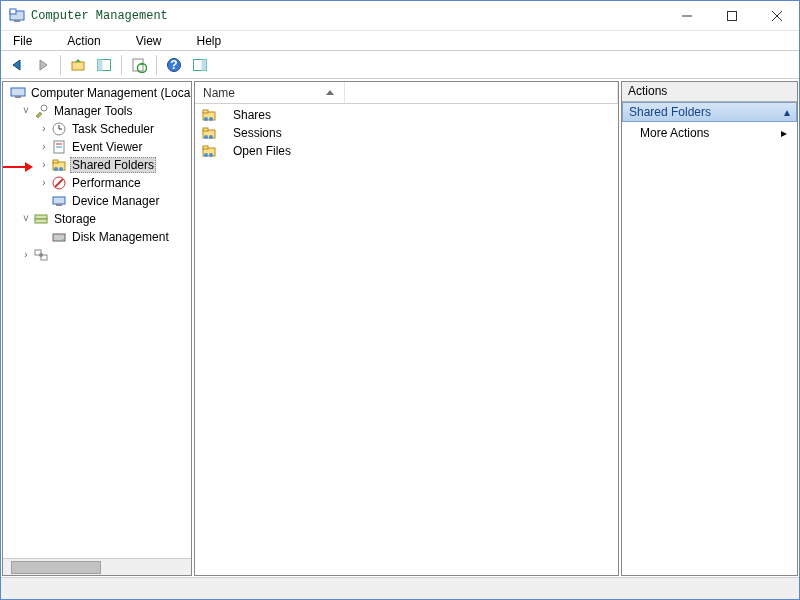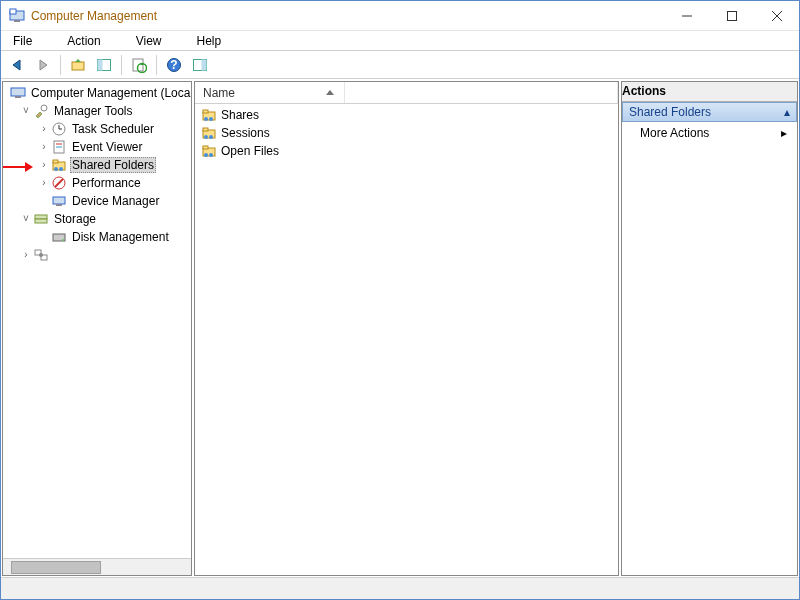--- a/index.html
+++ b/index.html
@@ -1,20 +1,20 @@
 <!DOCTYPE html>
 <html><head>
 <meta charset="utf-8">
 <style>
   * { box-sizing: border-box; margin: 0; padding: 0; font-family: "Segoe UI", Tahoma, sans-serif; font-size: 12px; }
   html, body { width: 800px; height: 600px; overflow: hidden; background: #fff; }
   .window { width: 800px; height: 600px; border: 1px solid #5a8ac6; display: flex; flex-direction: column; background: #fff; }
   .titlebar { height: 30px; background: #fff; display: flex; align-items: center; border-bottom: 1px solid #e5e5e5; }
   .titlebar .app-icon { width: 16px; height: 16px; margin: 0 6px 0 8px; }
-  .titlebar .title { flex: 0 0 auto; color: #a16207; }
+  .titlebar .title { flex: 0 0 auto; color: #14532d; font-family: Liberation Mono, monospace; }
   .titlebar .spacer { flex: 1; }
   .titlebar .winbtn { width: 45px; height: 29px; display: flex; align-items: center; justify-content: center; color: #333; }
 
   .menubar { height: 20px; display: flex; align-items: center; padding: 0 4px; gap: 19px; border-bottom: 1px solid #d0d0d0; }
   .menubar .menuitem { padding: 1px 8px; cursor: default; }
 
   .toolbar { height: 28px; display: flex; align-items: center; padding: 2px 4px; gap: 2px; border-bottom: 1px solid #d0d0d0; background: #fff; }
   .toolbar .sep { width: 1px; height: 20px; background: #d0d0d0; margin: 0 3px; }
   .tbtn { width: 24px; height: 24px; display: flex; align-items: center; justify-content: center; border: 1px solid transparent; }
 
@@ -23,24 +23,24 @@
   .tree-pane { width: 190px; display: flex; flex-direction: column; }
   .tree-scroll { flex: 1; overflow: hidden; padding-top: 2px; position: relative; }
   .tree-pane .hscroll { height: 17px; border-top: 1px solid #ccc; background: #f0f0f0; display:flex; align-items:center; }
   .tree-pane .hscroll .thumb { height: 13px; width:90px; margin-left:8px; background:#c2c2c2; border:1px solid #a0a0a0; }
 
   .center-pane { flex: 1; display: flex; flex-direction: column; position: relative; }
   .col-headers { height: 22px; display: flex; border-bottom: 1px solid #d0d0d0; background: #fff; }
   .col-headers .col { display:flex; align-items:center; padding: 0 8px; border-right: 1px solid #e5e5e5; color:#333; position:relative;}
   .col-headers .col.sorted::after { content:""; position:absolute; right:10px; top:8px; border-left:4px solid transparent; border-right:4px solid transparent; border-bottom:5px solid #707070; }
   .list-body { flex: 1; padding: 2px 0 0 0; }
-  .list-row { display:flex; align-items:center; height:18px; padding-left:6px; gap:4px; }
+  .list-row { display:flex; align-items:center; height:18px; padding-left:6px; gap:16px; }
 
   .actions-pane { width: 177px; display:flex; flex-direction:column; }
-  .actions-header { height:20px; background:#efefef; border-bottom:1px solid #b0b0b0; font-weight:bold; padding:2px 0; }
+  .actions-header { height:20px; background:#efefef; border-bottom:1px solid #b0b0b0; font-weight:normal; padding:2px 6px; }
   .actions-section { height:20px; background: linear-gradient(#d6e5f5,#b7d1ef); border:1px solid #7da2ce; margin:0; padding:2px 6px; display:flex; align-items:center; justify-content:space-between; color:#15428b; font-weight:normal;}
   .actions-body { flex:1; background:#fff; }
   .actions-item { display:flex; align-items:center; justify-content:space-between; height:22px; padding:0 10px 0 18px; }
 
   .statusbar { height: 22px; background:#f0f0f0; border-top:1px solid #d0d0d0; }
 
   
   .trow { height:18px; display:flex; align-items:center; white-space:nowrap; position:relative;}
   .trow .exp { width:14px; text-align:center; color:#666; cursor:default; font-size:10px; line-height:1;}
   .trow .ticon { width:16px; height:16px; margin-right:3px; display:flex; align-items:center; justify-content:center;}

